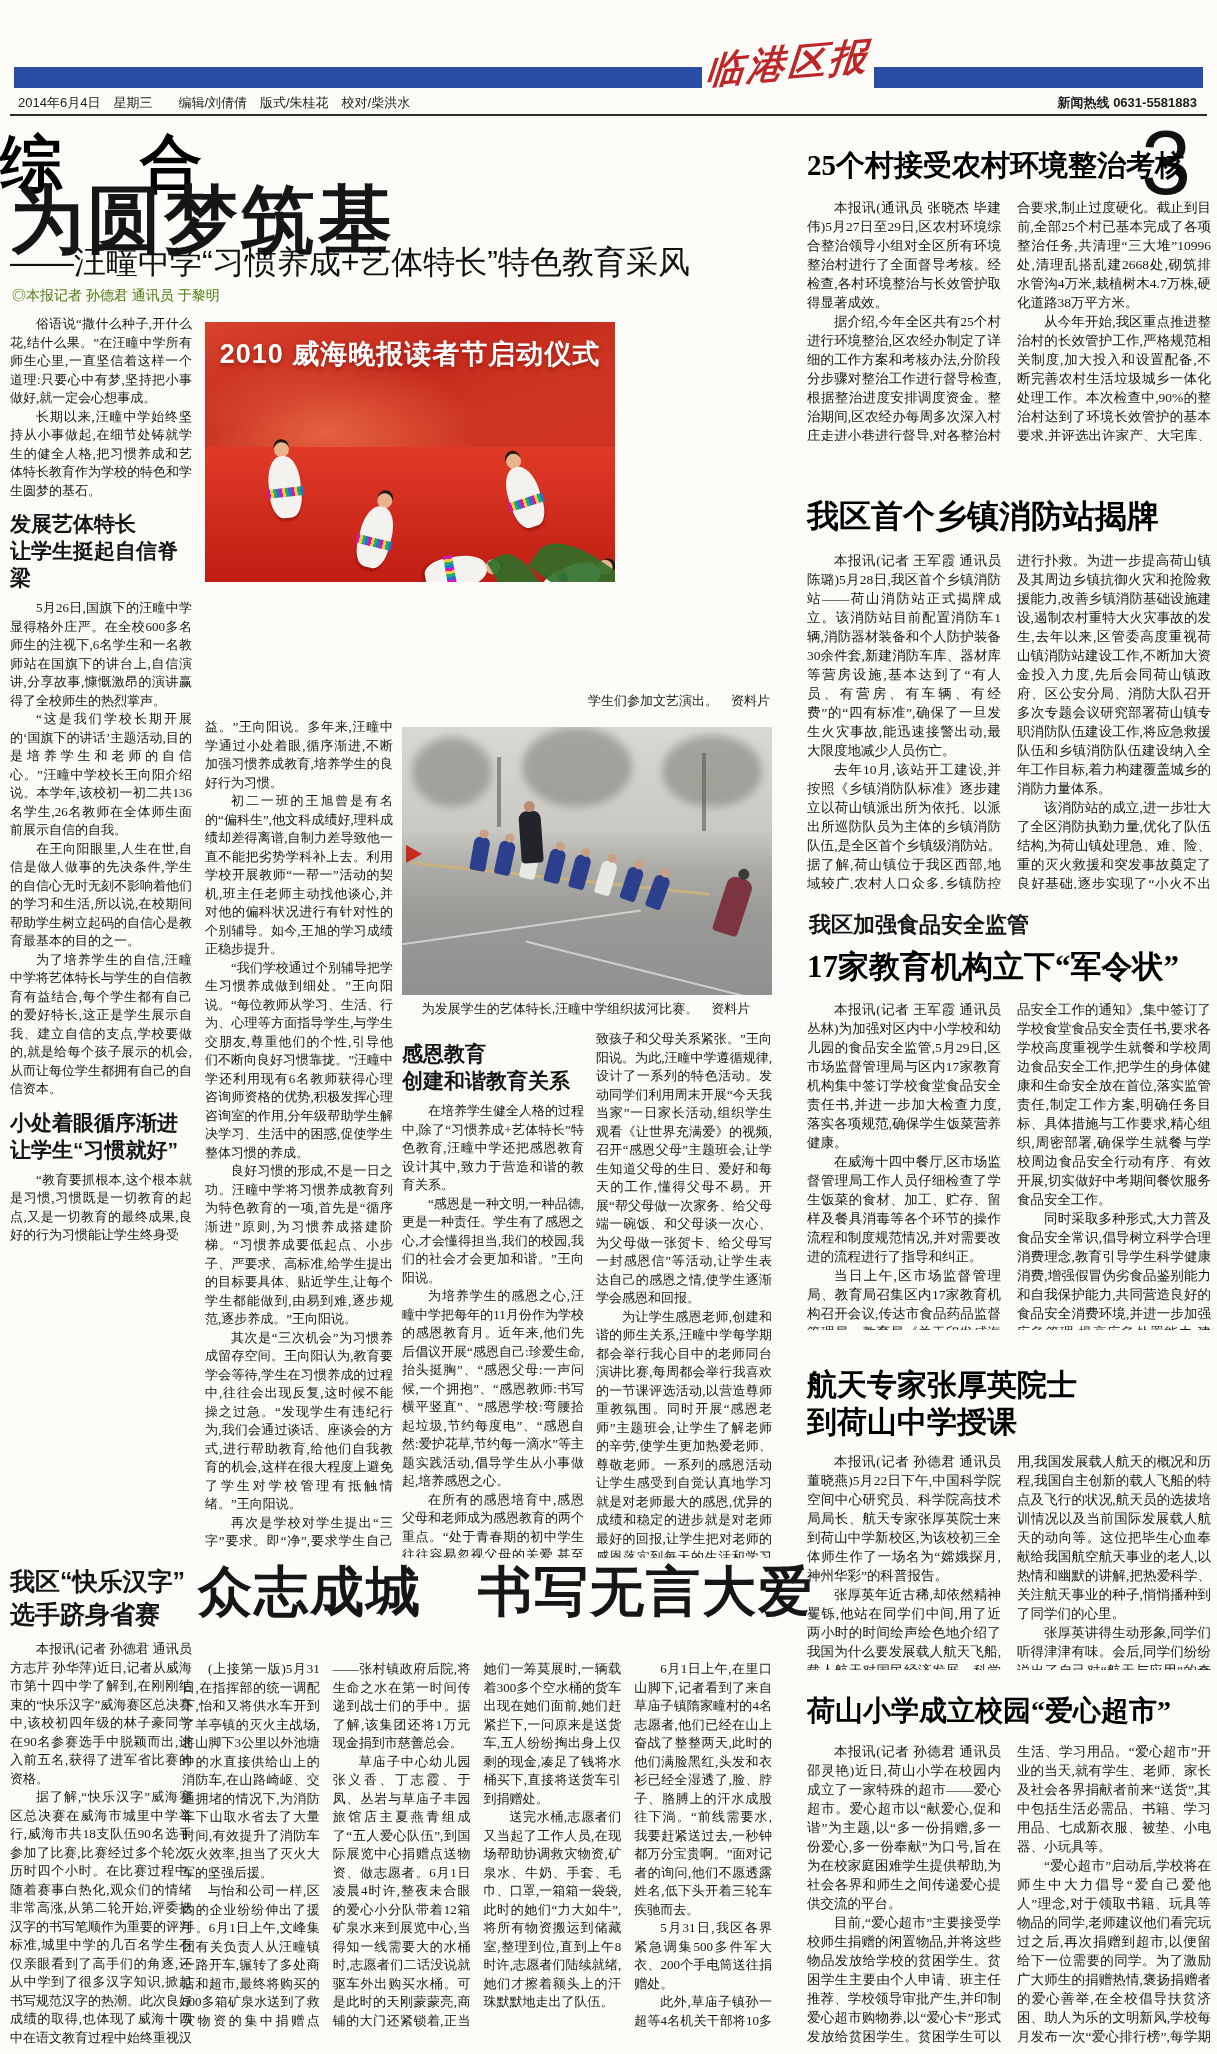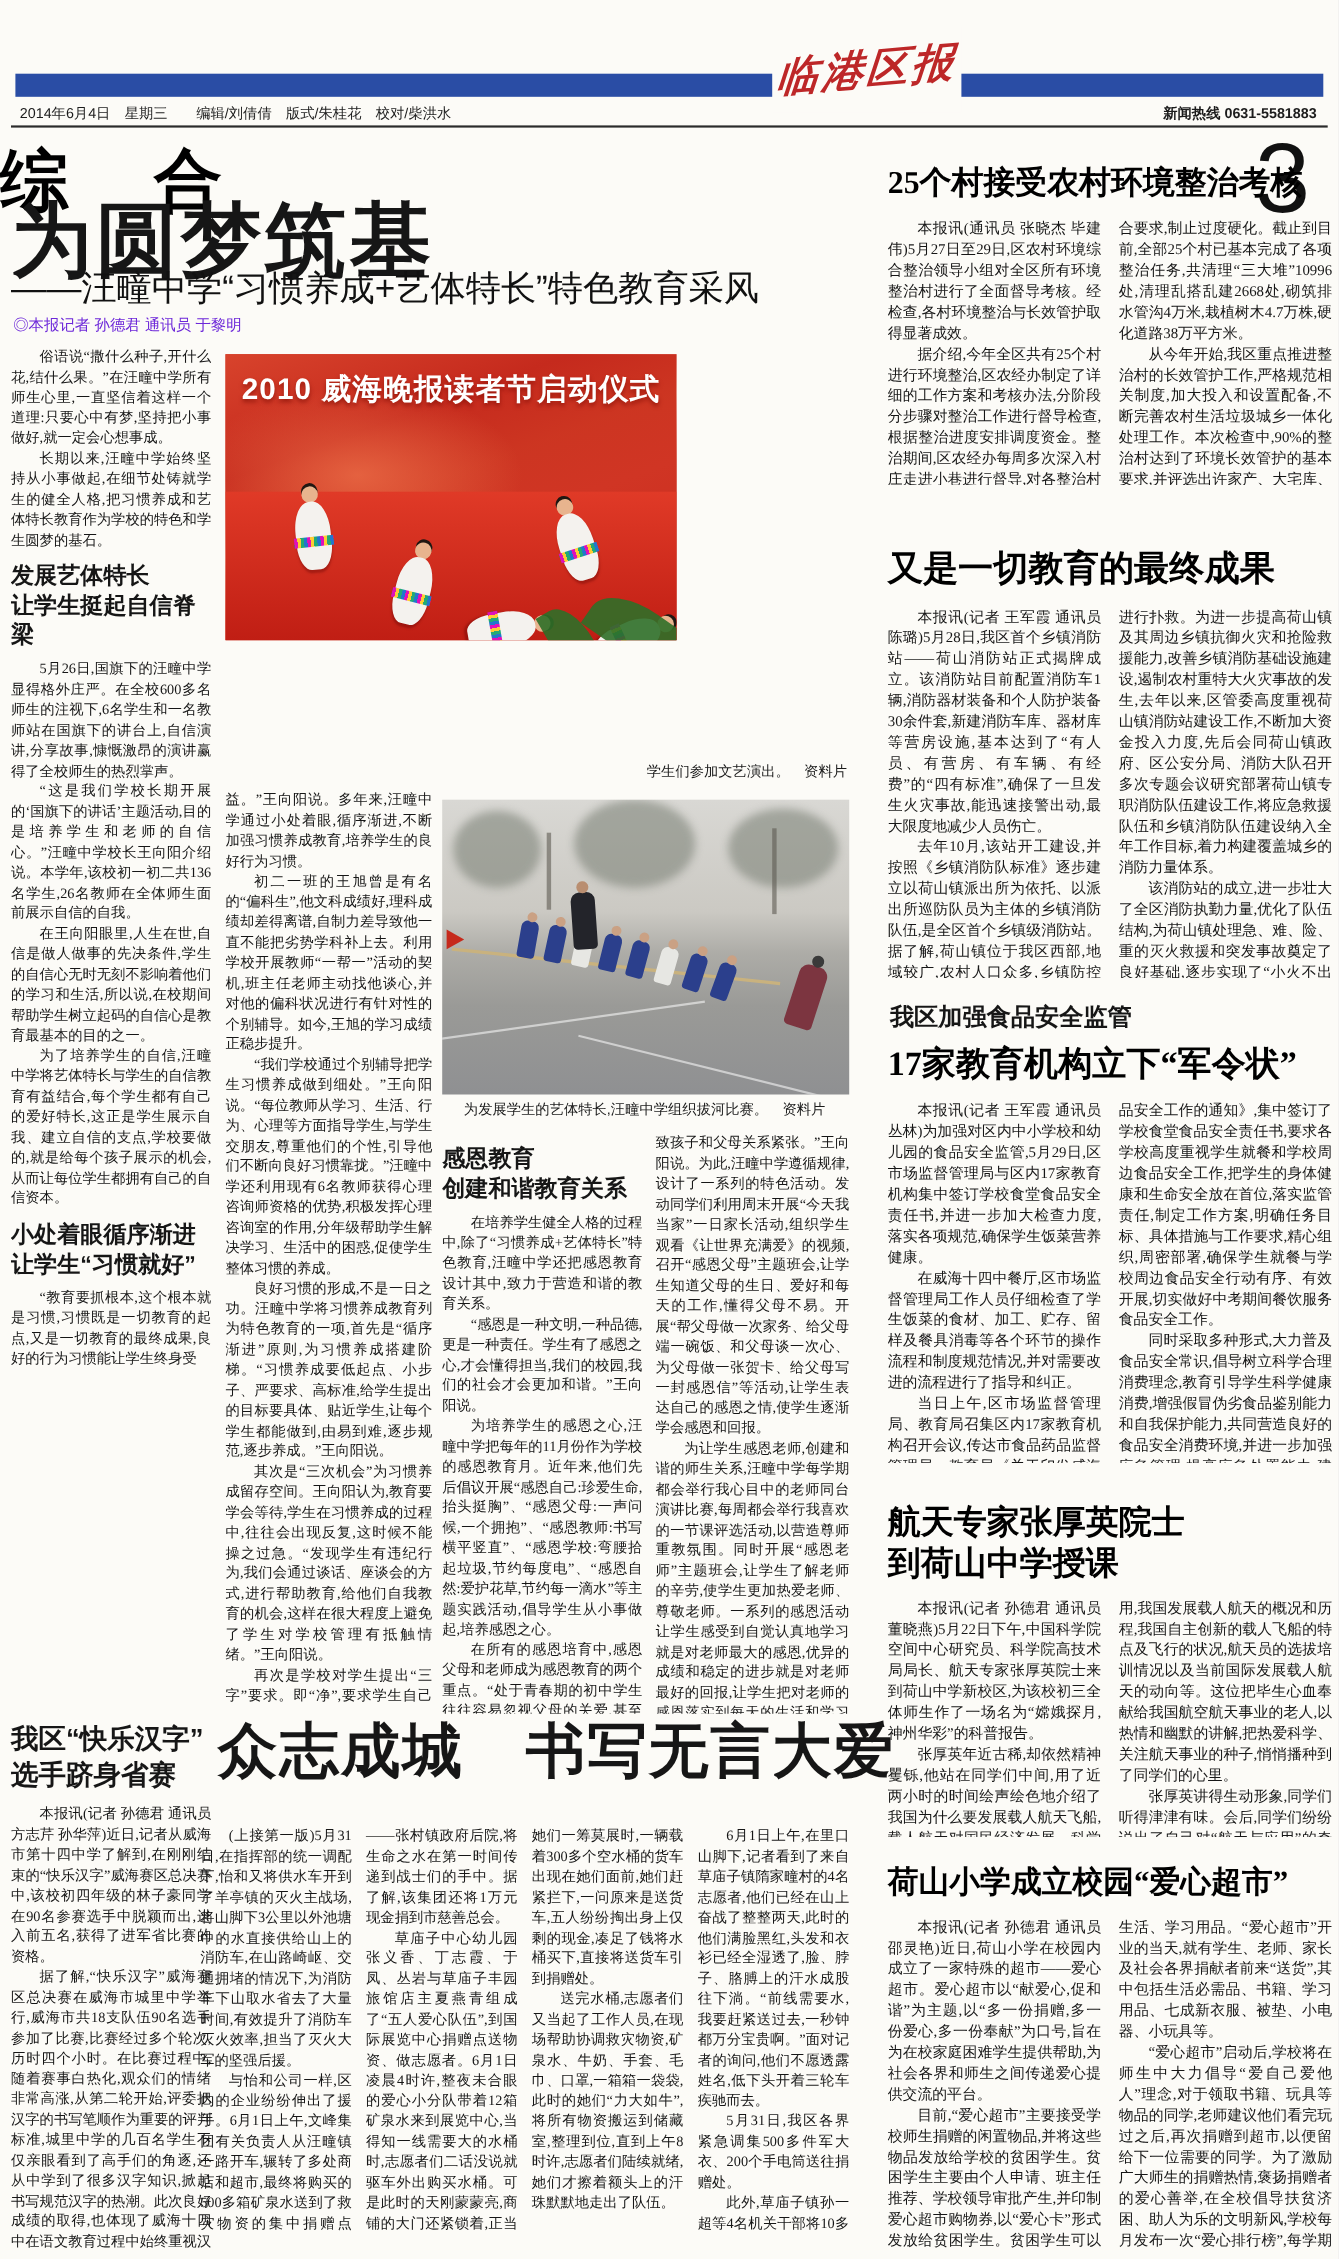--- a/index.html
+++ b/index.html
@@ -20,21 +20,21 @@
   .page-num{position:absolute;right:26px;top:118px;font-family:"Liberation Sans",sans-serif;
             font-weight:300;font-size:90px;line-height:1;color:#111;}
   
   .cols p{margin:0;text-indent:2em;text-align:justify;}
   p.cont{text-indent:0;margin:0;text-align:justify;}
   .subhead{font-family:"Liberation Sans","DejaVu Sans",sans-serif;font-weight:bold;white-space:pre-line;}
   
   .lead-hl{position:absolute;left:10px;top:132px;font-size:74px;line-height:1.05;font-weight:bold;letter-spacing:3px;}
   .lead-sub{position:absolute;left:10px;top:241px;width:782px;font-family:"Liberation Sans",sans-serif;
             font-size:32px;font-weight:500;white-space:nowrap;color:#111;}
-  .lead-byline{position:absolute;left:12px;top:287px;font:14px "Liberation Sans",sans-serif;color:#6d28d9;}
+  .lead-byline{position:absolute;left:12px;top:287px;font:14px "Liberation Sans",sans-serif;color:#4d7c0f;}
   .lcol{position:absolute;font-size:13px;line-height:18.5px;overflow:hidden;}
   .col1{left:10px;top:315px;width:182px;height:1243px;}
   .col2{left:205px;top:718px;width:188px;height:830px;}
   .col3{left:402px;top:1030px;width:182px;height:528px;}
   .col4{left:596px;top:1030px;width:176px;height:528px;}
   .col-subhead{font-size:21px;line-height:27px;margin:10px 0 8px 0;}
   
   .photo{position:absolute;overflow:hidden;}
   .photo1{left:205px;top:322px;width:410px;height:260px;
           background:linear-gradient(160deg,#d8432c 0%,#c52a1d 28%,#e2553124 45%,#d03524 60%,#c9281c 100%);
@@ -225,21 +225,21 @@
       <div class="rcol cols">
         <p class="cont">合要求,制止过度硬化。截止到目前,全部25个村已基本完成了各项整治任务,共清理“三大堆”10996处,清理乱搭乱建2668处,砌筑排水管沟4万米,栽植树木4.7万株,硬化道路38万平方米。</p>
         <div>
             <p>从今年开始,我区重点推进整治村的长效管护工作,严格规范相关制度,加大投入和设置配备,不断完善农村生活垃圾城乡一体化处理工作。本次检查中,90%的整治村达到了环境长效管护的基本要求,并评选出许家产、大宅库、上荇、东马格等一批环境管护先进村。</p>
           </div>
       </div>
     </div>
   </section>
 
   <section class="art a2">
-    <h2 class="rhl">又是一切教育的最终成果</h2>
+    <h2 class="rhl">我区首个乡镇消防站揭牌</h2>
     <div class="rcols">
       <div class="rcol cols">
           <p>本报讯(记者 王军霞 通讯员 陈璐)5月28日,我区首个乡镇消防站——荷山消防站正式揭牌成立。该消防站目前配置消防车1辆,消防器材装备和个人防护装备30余件套,新建消防车库、器材库等营房设施,基本达到了“有人员、有营房、有车辆、有经费”的“四有标准”,确保了一旦发生火灾事故,能迅速接警出动,最大限度地减少人员伤亡。</p>
           <p>去年10月,该站开工建设,并按照《乡镇消防队标准》逐步建立以荷山镇派出所为依托、以派出所巡防队员为主体的乡镇消防队伍,是全区首个乡镇级消防站。据了解,荷山镇位于我区西部,地域较广,农村人口众多,乡镇防控火灾能力薄弱,特别是部分区域距离区消防站较远,一旦发生火灾,消防中队难以第一时间赶到现场</p>
         </div>
       <div class="rcol cols">
         <p class="cont">进行扑救。为进一步提高荷山镇及其周边乡镇抗御火灾和抢险救援能力,改善乡镇消防基础设施建设,遏制农村重特大火灾事故的发生,去年以来,区管委高度重视荷山镇消防站建设工作,不断加大资金投入力度,先后会同荷山镇政府、区公安分局、消防大队召开多次专题会议研究部署荷山镇专职消防队伍建设工作,将应急救援队伍和乡镇消防队伍建设纳入全年工作目标,着力构建覆盖城乡的消防力量体系。</p>
         <div>
             <p>该消防站的成立,进一步壮大了全区消防执勤力量,优化了队伍结构,为荷山镇处理急、难、险、重的灭火救援和突发事故奠定了良好基础,逐步实现了“小火不出镇,大火能联动”的消防工作新格局。</p>
           </div>

